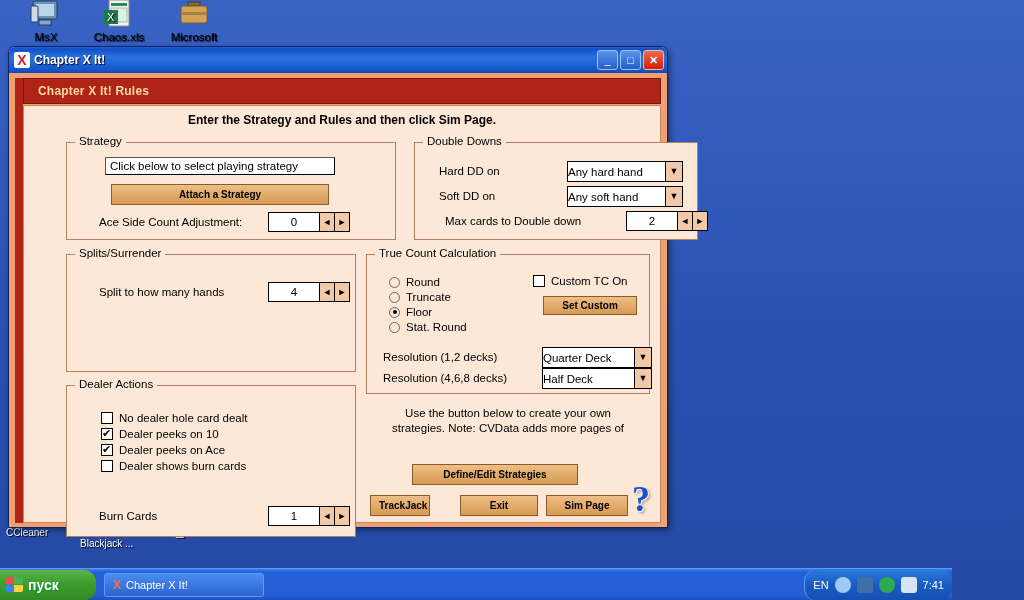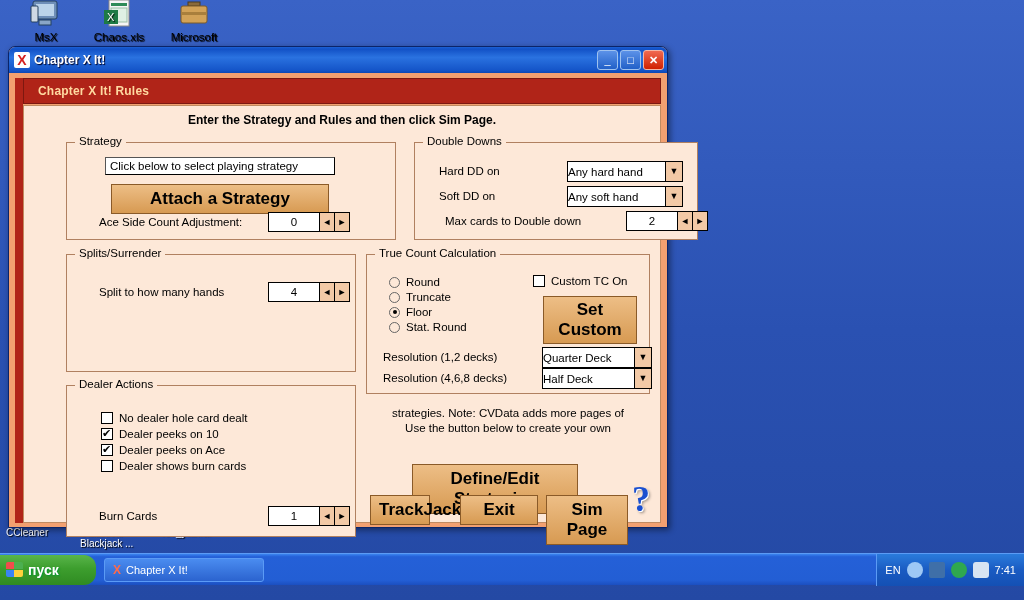--- a/index.html
+++ b/index.html
@@ -149,27 +149,27 @@
     border: 1px solid #666; position: relative; flex: none;
   }
   .rad .dot.on::after {
     content: ""; position: absolute; left: 2.5px; top: 2.5px;
     width: 4px; height: 4px; border-radius: 50%; background: #000;
   }
   .btn {
     background: #e0a662;
     background: linear-gradient(180deg,#edbe86,#d79a52);
     border: 1px solid #8a5a28;
-    font-size: 17px; font-weight: bold; color: #000;
+    font-size: 10px; font-weight: bold; color: #000;
     padding: 4px 8px; text-align: center;
   }
 
   
   #taskbar {
-    position: absolute; left: 0; bottom: 15px; width: 1024px; height: 32px;
+    position: absolute; left: 0; bottom: 0; width: 952px; height: 32px;
     background: linear-gradient(180deg,#3a84f0 0%,#2460d8 9%,#235ed4 85%,#1b4fc0 100%);
     border-top: 1px solid #5b9bf5;
     display: flex; align-items: center;
   }
   #start-button {
     width: 96px; height: 30px; margin-right: 8px;
     background: linear-gradient(180deg,#59b54a 0%,#3d9e2e 45%,#2f8b22 100%);
     border-radius: 0 12px 12px 0;
     color: #fff; font-weight: bold; font-size: 14px;
     display: flex; align-items: center; gap: 5px; padding-left: 6px;
@@ -189,21 +189,21 @@
     border-radius: 3px;
     color: #fff; font-size: 11px; display: flex; align-items: center; gap: 5px;
     padding: 0 8px;
   }
   .task-btn .ti { color: #ff6a4a; font-weight: bold; font-size: 12px; }
   #tray {
     margin-left: auto; height: 32px; display: flex; align-items: center; gap: 6px;
     background: linear-gradient(180deg,#1team);
     background: linear-gradient(180deg,#2a7bdc 0%,#1a5bc2 50%,#1450b4 100%);
     border-left: 1px solid #5b9bf5;
-    padding: 0 8px; color: #fff; font-size: 11px;
+    padding: 0 8px; color: #fff; font-size: 11px; border-radius: 13px;
   }
   .tray-icon { width: 16px; height: 16px; border-radius: 2px; display:inline-block; }
   .help-icon {
     font-size: 36px; font-weight: bold; color: #1a4fd0;
     text-shadow: 1px 1px 0 #fff, 2px 2px 3px rgba(0,0,0,.4);
     font-family: "Liberation Serif", serif;
   }
 </style>
 </head>
 <body>
@@ -379,22 +379,22 @@
         </div>
         <span class="lbl" style="position:absolute; left:16px; top:117px;">Resolution (4,6,8 decks)</span>
         <div class="combo" style="position:absolute; left:175px; top:113px; width:110px;">
           <span>Half Deck</span>
           <span class="arrow">▼</span>
         </div>
       </div>
 
       <div style="position:absolute; left:342px; top:300px; width:284px;">
         <div style="text-align:center; font-size:11.5px; line-height:15px; color:#000;">
+          <div>Use the button below to create your own</div>
           <div>strategies. Note: CVData adds more pages of</div>
-          <div>Use the button below to create your own</div>
         </div>
         <div class="btn" style="position:absolute; left:46px; top:58px; width:166px;">Define/Edit Strategies</div>
         <div class="btn" style="position:absolute; left:4px; top:89px; width:60px;">TrackJack</div>
         <div class="btn" style="position:absolute; left:94px; top:89px; width:78px;">Exit</div>
         <div class="btn" style="position:absolute; left:180px; top:89px; width:82px;">Sim Page</div>
         <div class="help-icon" style="position:absolute; left:266px; top:72px;">?</div>
       </div>
 
     </div>
   </div>

